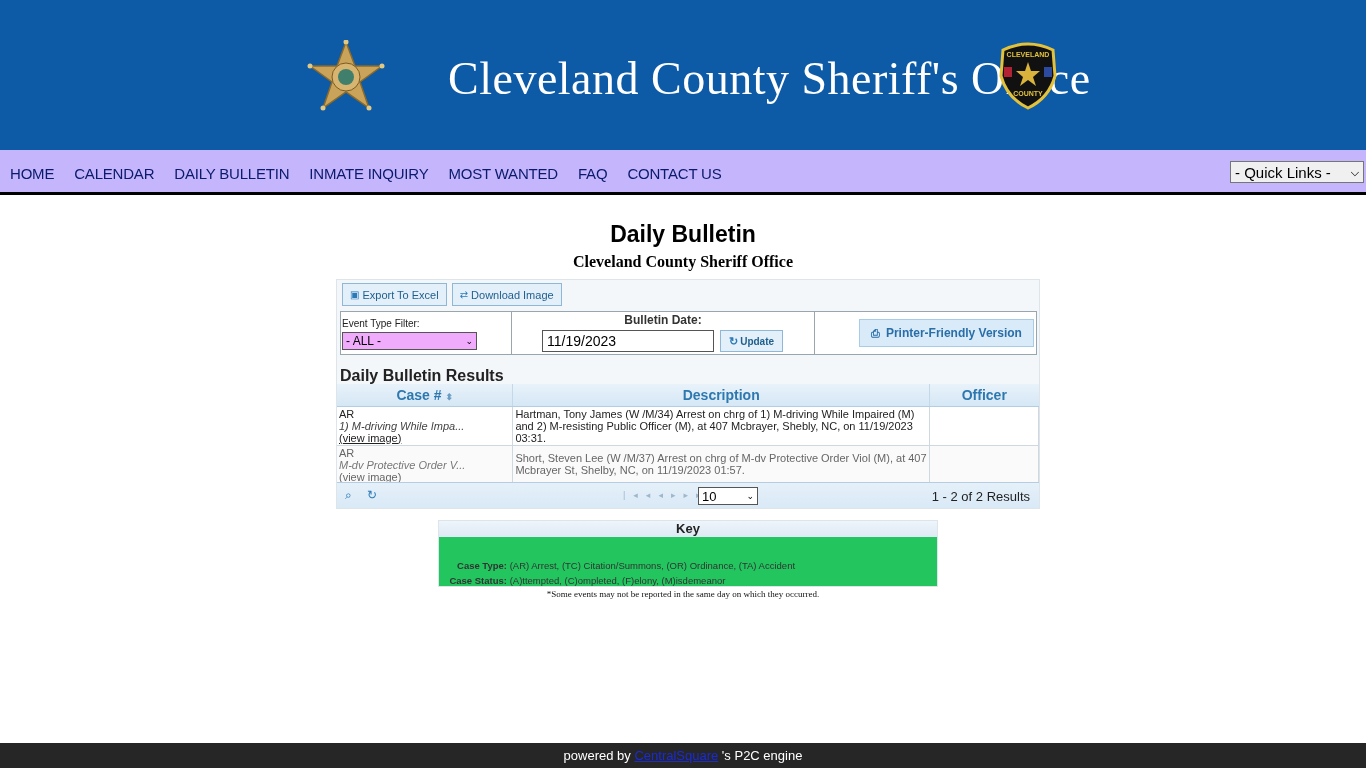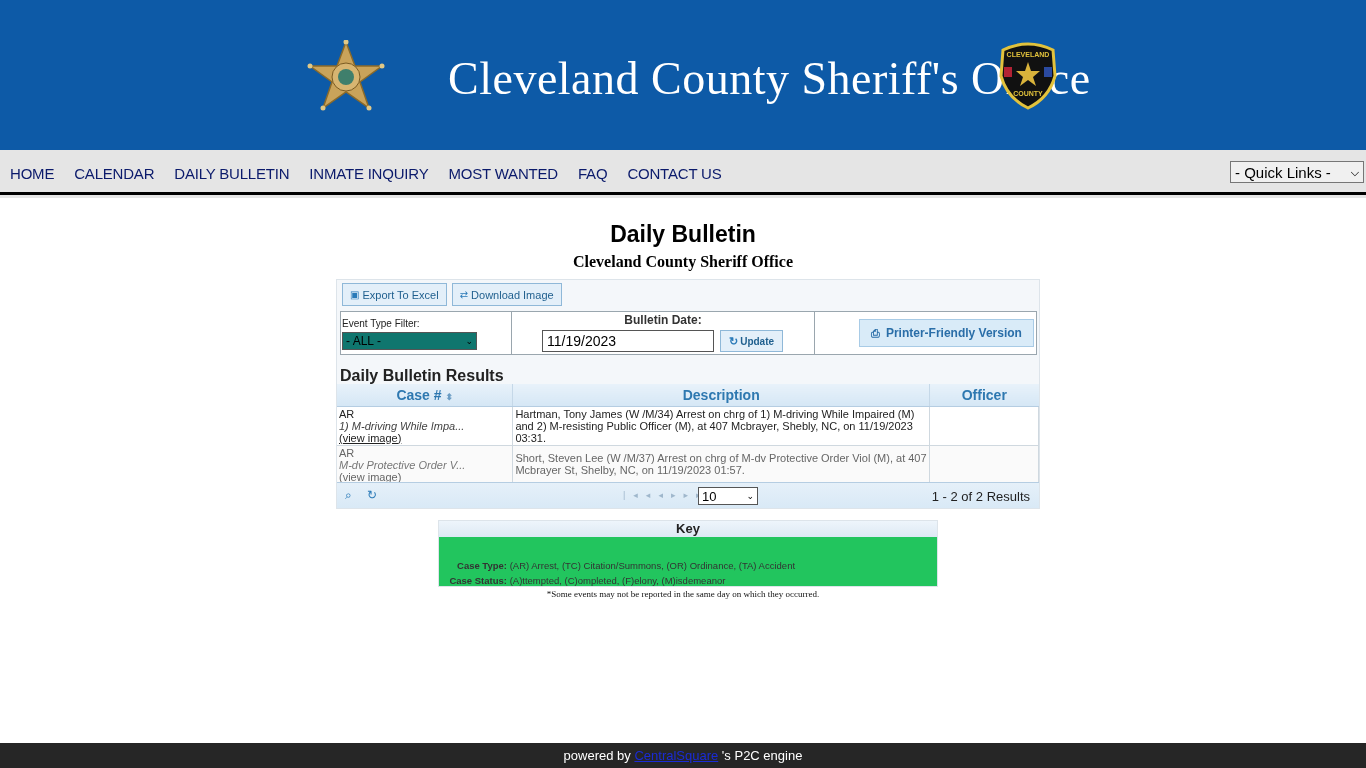--- a/index.html
+++ b/index.html
@@ -6,21 +6,21 @@
   html, body { width: 1366px; height: 768px; overflow: hidden; background: #ffffff; font-family: "Liberation Sans", sans-serif; color: #000; }
   body { position: relative; }
 
   
   .banner { position: absolute; left: 0; top: 0; width: 1366px; height: 150px; background: #0d5aa7; }
   .banner .star { position: absolute; left: 306px; top: 40px; width: 80px; height: 72px; }
   .banner .title { position: absolute; left: 404px; top: 52px; font-family: "Liberation Serif", serif; color: #ffffff; font-size: 46px; letter-spacing: 0.5px; white-space: nowrap; margin-left: 44px; }
   .banner .patch { position: absolute; left: 997px; top: 40px; width: 62px; height: 70px; }
 
   
-  .nav { position: absolute; left: 0; top: 150px; width: 1366px; height: 48px; background: #e5e5e5; }
+  .nav { position: absolute; left: 0; top: 150px; width: 1366px; height: 42px; background: #c4b5fd; }
   .nav ul { list-style: none; position: absolute; left: 10px; top: 15px; display: flex; }
   .nav li { margin-right: 20px; }
   .nav a { font-family: "Liberation Sans", sans-serif; font-size: 15px; color: #0b1a6b; text-decoration: none; letter-spacing: -0.2px; }
   .nav .quick { position: absolute; left: 1230px; top: 11px; width: 134px; height: 22px; background: #f0f0f0; border: 1px solid #767676; font-size: 15px; color: #000; padding: 0 4px; display: flex; align-items: center; justify-content: space-between; }
   .nav-rule { position: absolute; left: 0; top: 192px; width: 1366px; height: 3px; background: #000; }
 
   
   .h1 { position: absolute; left: 0; width: 1366px; top: 221px; text-align: center; font-size: 23px; font-weight: bold; font-family: "Liberation Sans", sans-serif; }
   .h2 { position: absolute; left: 0; width: 1366px; top: 253px; text-align: center; font-size: 16px; font-weight: bold; font-family: "Liberation Serif", serif; }
 
@@ -30,21 +30,21 @@
   .tbtn { height: 23px; padding: 0 7px; border: 1px solid #8fb8d8; background: #e3eff9; color: #1f5f8e; font-size: 11px; display: flex; align-items: center; gap: 3px; cursor: pointer; }
   .tbtn .ic { font-size: 10px; color: #2a7ab8; }
 
   .filters { position: absolute; left: 3px; top: 31px; width: 697px; height: 44px; border: 1px solid #9aa6ae; background: #fff; display: flex; }
   .filters .cell { border-right: 1px solid #9aa6ae; position: relative; height: 100%; }
   .filters .cell:last-child { border-right: none; }
   .f-event { width: 171px; }
   .f-date { width: 303px; }
   .f-print { flex: 1; }
   .f-event .lbl { position: absolute; left: 1px; top: 6px; font-size: 10px; color: #222; }
-  .f-event .sel { position: absolute; left: 1px; top: 20px; width: 135px; height: 18px; border: 1px solid #555; font-size: 12px; padding: 0 3px; display: flex; align-items: center; justify-content: space-between; background: #0f766e; }
+  .f-event .sel { position: absolute; left: 1px; top: 20px; width: 135px; height: 18px; border: 1px solid #555; font-size: 12px; padding: 0 3px; display: flex; align-items: center; justify-content: space-between; background: #f0abfc; }
   .f-date .lbl { position: absolute; left: 0; width: 100%; top: 1px; text-align: center; font-size: 12px; font-weight: bold; color: #333; }
   .f-date .inp { position: absolute; left: 30px; top: 18px; width: 172px; height: 22px; border: 1px solid #555; font-size: 14px; padding: 0 4px; display: flex; align-items: center; background: #fff; }
   .f-date .upd { position: absolute; left: 208px; top: 18px; width: 63px; height: 22px; border: 1px solid #8fb8d8; background: #e3eff9; color: #1f5f8e; font-size: 10px; font-weight: bold; display: flex; align-items: center; justify-content: center; gap: 2px; }
   .f-print .pbtn { position: absolute; left: 44px; top: 7px; width: 175px; height: 28px; border: 1px solid #a8cbe6; background: #d9ebf8; color: #2a6ea8; font-size: 12px; font-weight: bold; display: flex; align-items: center; justify-content: center; gap: 6px; }
 
   .results-title { position: absolute; left: 3px; top: 87px; font-size: 16px; font-weight: bold; color: #222; }
   table.res { position: absolute; left: 0px; top: 104px; width: 702px; border-collapse: collapse; font-size: 11px; }
   table.res th { background: linear-gradient(#e8f2fa, #d5e7f5); color: #2e78b0; font-size: 14px; font-weight: bold; height: 22px; border-right: 1px solid #c5d8e8; border-bottom: 1px solid #b5cde2; }
   table.res th:last-child { border-right: none; }
   table.res td { vertical-align: top; background: #fff; border-right: 1px solid #cfd8df; border-bottom: 1px solid #cfd8df; padding: 1px 2px; line-height: 12px; color: #222; }

